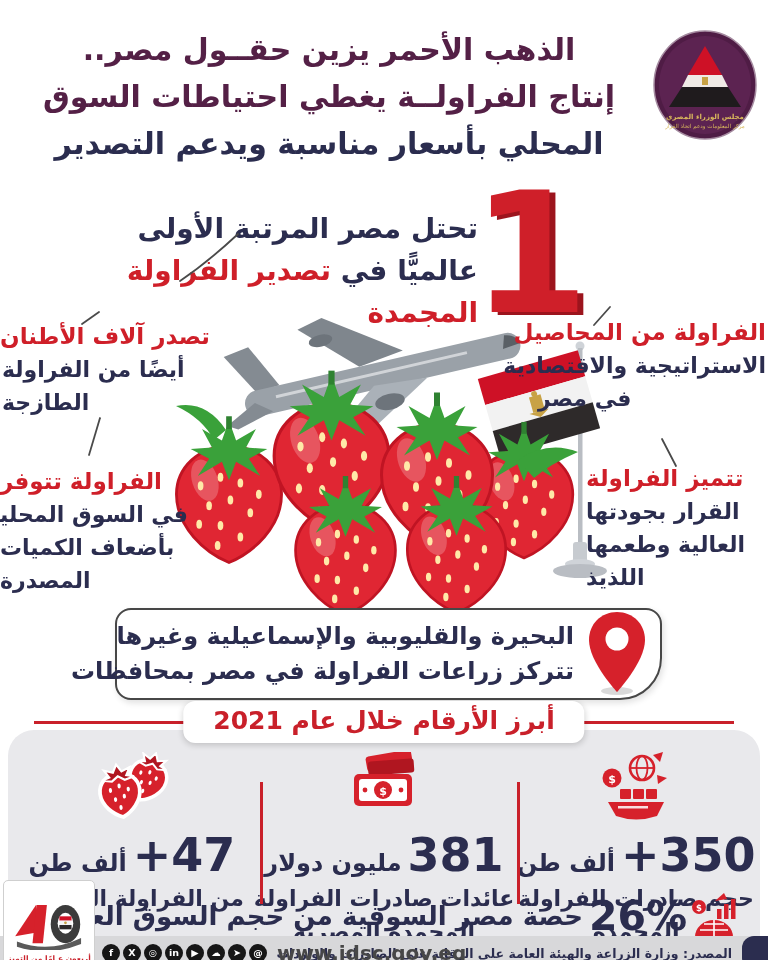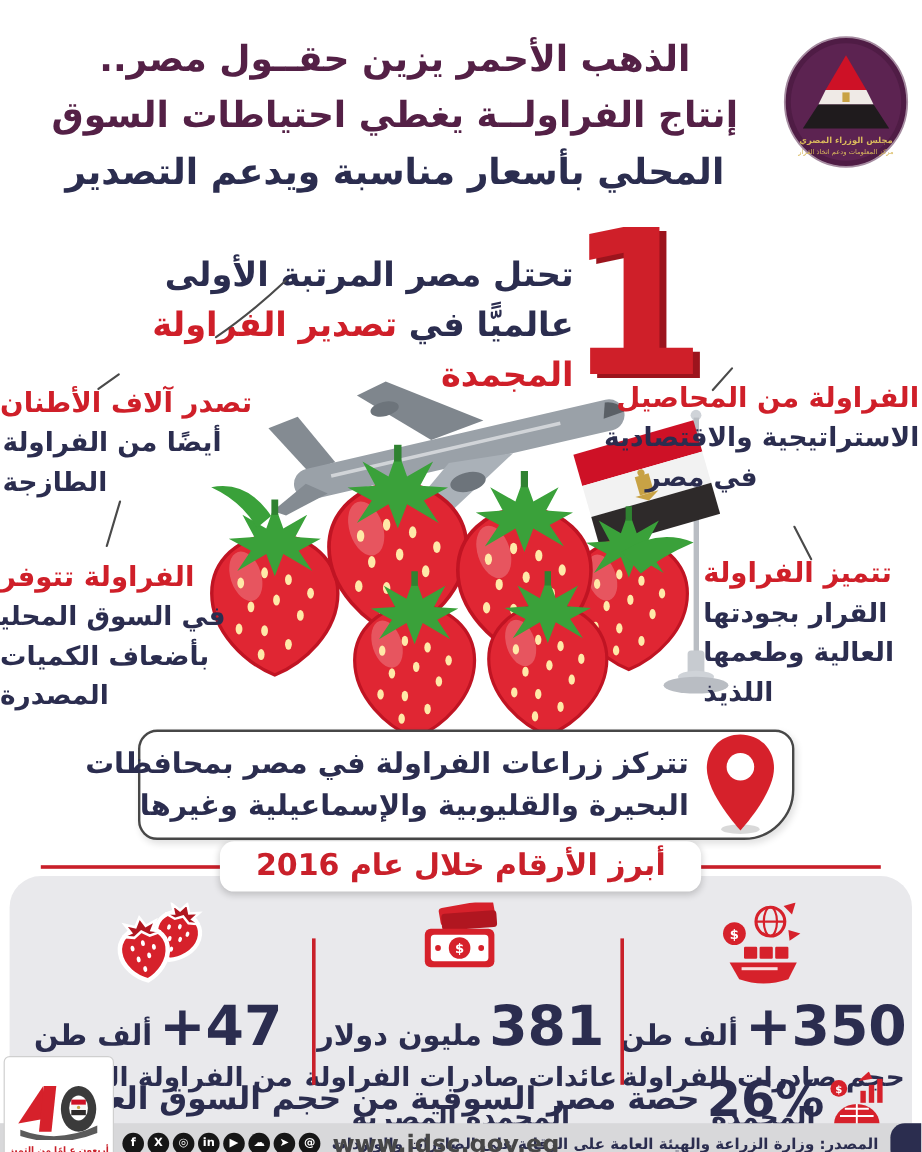--- a/index.html
+++ b/index.html
@@ -217,33 +217,33 @@
   </div>
   <div class="co co-rb">
     <div class="co-title">تتميز الفراولة</div>
     <div class="co-line">القرار بجودتها</div>
     <div class="co-line">العالية وطعمها</div>
     <div class="co-line">اللذيذ</div>
   </div>
 
   <div class="loc">
     <div class="loc-text">
+      <div class="nw">البحيرة والقليوبية والإسماعيلية وغيرها</div>
       <div class="nw">تتركز زراعات الفراولة في مصر بمحافظات</div>
-      <div class="nw">البحيرة والقليوبية والإسماعيلية وغيرها</div>
     </div>
   </div>
   <svg class="pin" width="62" height="86" viewBox="0 0 62 86">
     <ellipse cx="31" cy="81" rx="16" ry="4" fill="#000" opacity="0.15"></ellipse>
     <path d="M31,2 C15,2 3,14 3,30 C3,52 31,82 31,82 C31,82 59,52 59,30 C59,14 47,2 31,2 Z" fill="#d6212b"></path>
     <circle cx="31" cy="29" r="11.5" fill="#ffffff"></circle>
   </svg>
 
   <div class="panel"></div>
   <div class="panel-line"></div>
-  <div class="tab">أبرز الأرقام خلال عام 2016</div>
+  <div class="tab">أبرز الأرقام خلال عام 2021</div>
 
   <div class="stats">
     <div class="stat">
       <div class="stat-icon">
         <svg width="72" height="72" viewBox="0 0 72 72">
           <circle cx="42" cy="16" r="12" fill="none" stroke="#d6212b" stroke-width="2.6"></circle>
           <ellipse cx="42" cy="16" rx="5.5" ry="12" fill="none" stroke="#d6212b" stroke-width="1.8"></ellipse>
           <line x1="30" y1="16" x2="54" y2="16" stroke="#d6212b" stroke-width="1.8"></line>
           <path d="M53,3 l10,-3 -3,10 z" fill="#d6212b"></path>
           <path d="M57,23 l10,3 -9,6 z" fill="#d6212b"></path>

